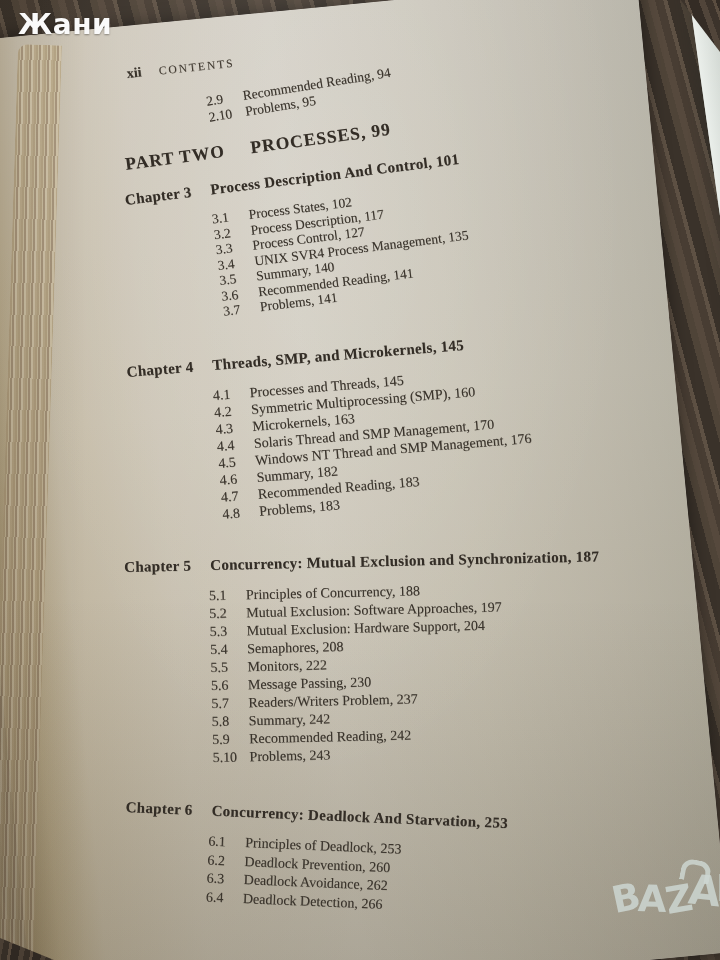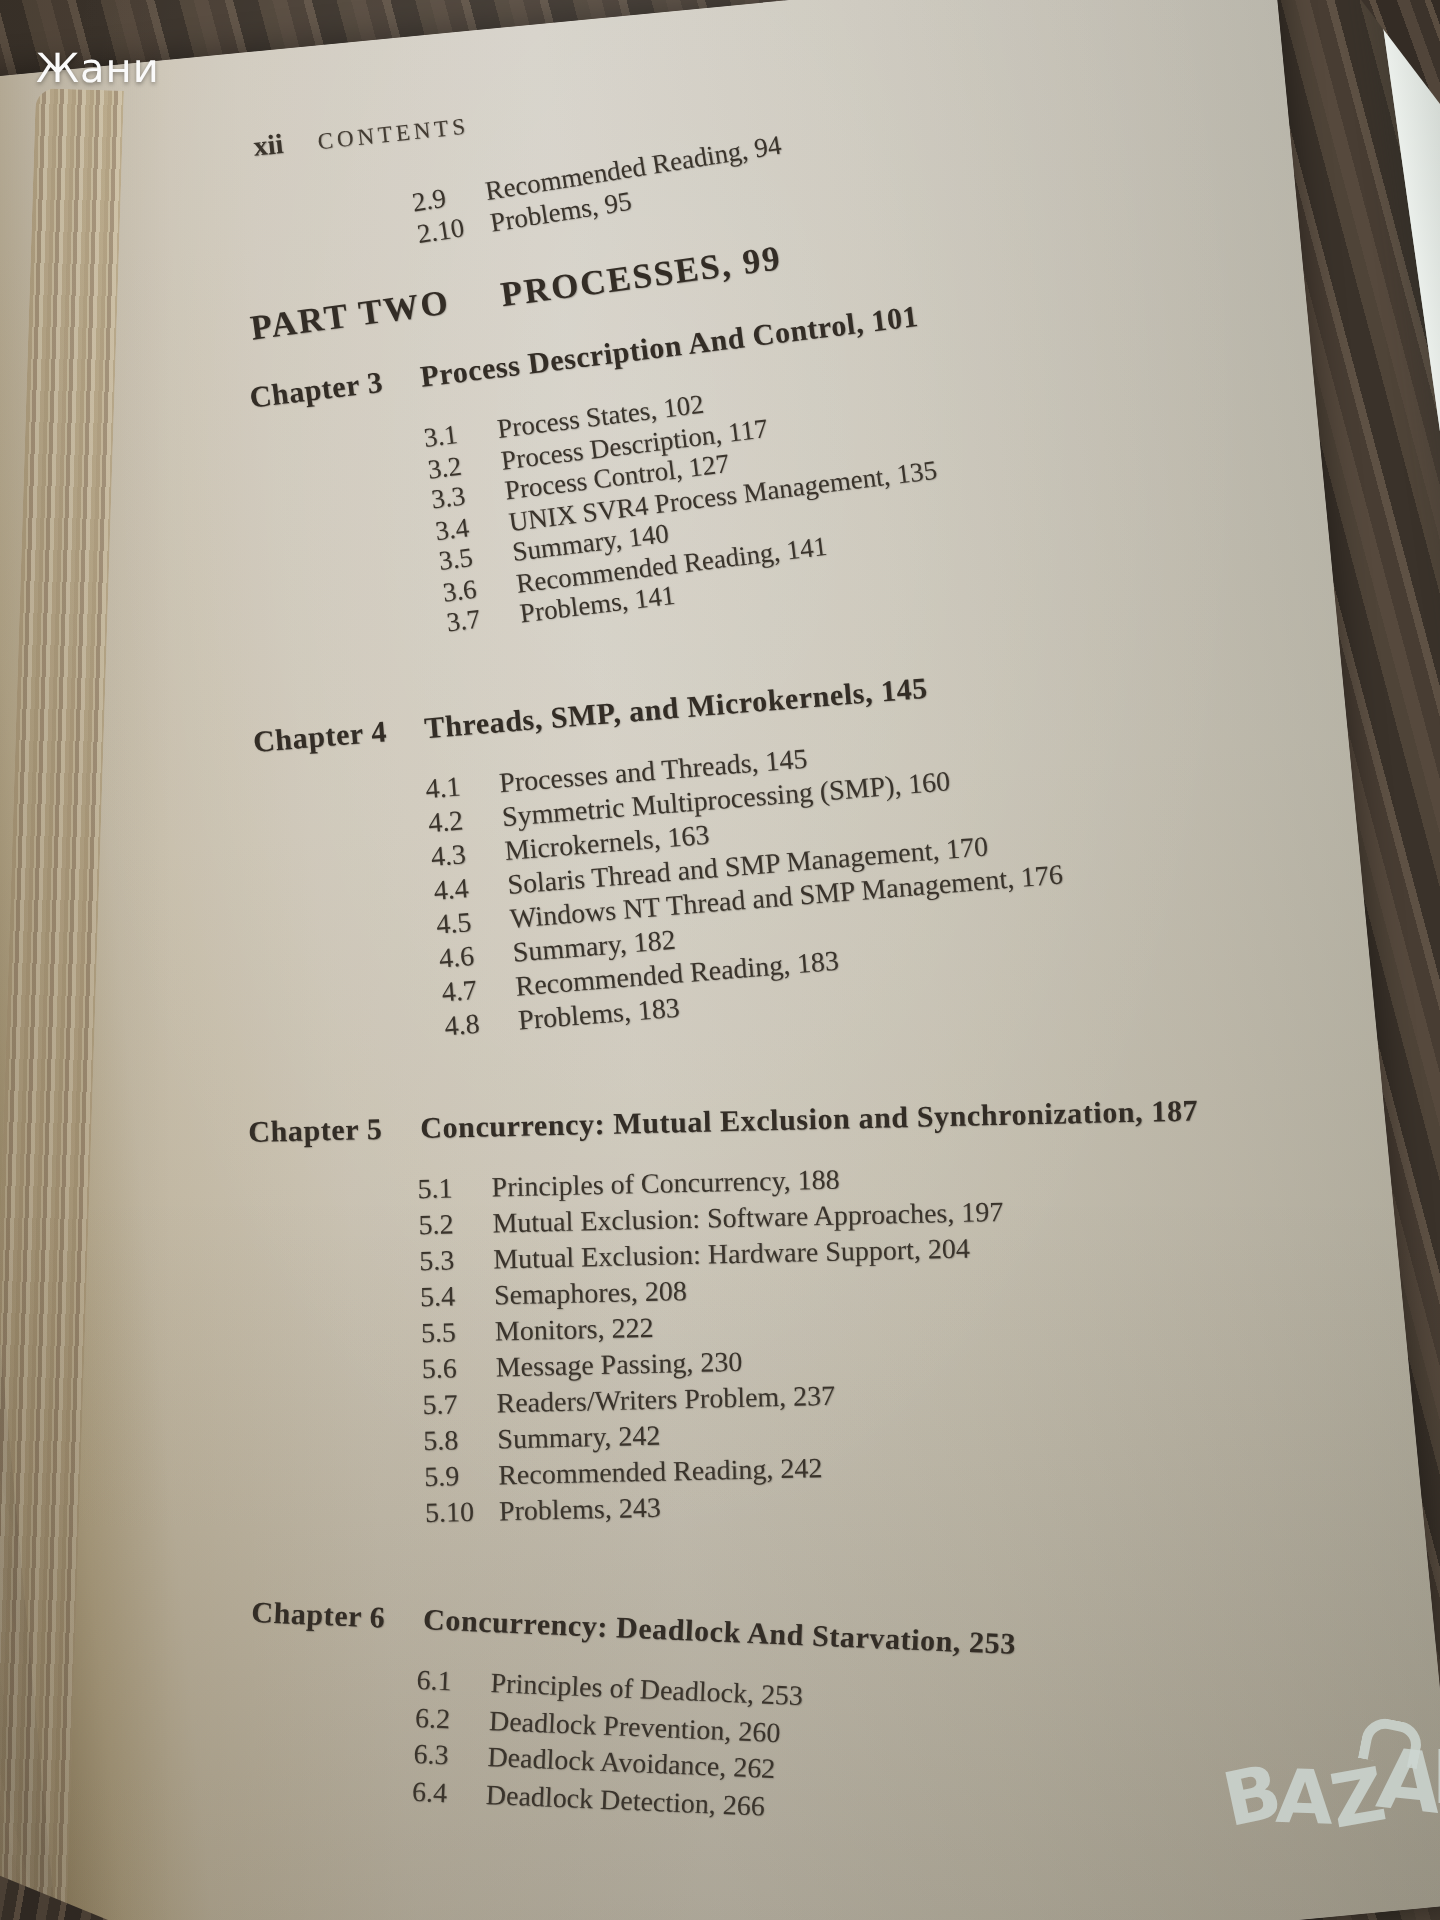--- a/index.html
+++ b/index.html
@@ -64,22 +64,22 @@
   }
   .shading{
     position:absolute;inset:0;z-index:3;pointer-events:none;
     background:
       radial-gradient(ellipse at 45% 22%, rgba(255,255,255,0.12), rgba(255,255,255,0) 55%),
       linear-gradient(to bottom, rgba(0,0,0,0) 62%, rgba(28,28,22,0.12) 100%),
       linear-gradient(to right, rgba(30,24,16,0.10) 0, rgba(0,0,0,0) 12%);
   }
   
   .wm-name{
-    position:absolute;left:18px;top:22px;z-index:6;
-    font-family:"DejaVu Sans", sans-serif;font-weight:normal;font-size:20px;
+    position:absolute;left:18px;top:8px;z-index:6;
+    font-family:"DejaVu Sans", sans-serif;font-weight:bold;font-size:28px;
     color:#fafafa;letter-spacing:0.5px;
     text-shadow:0 1px 2px rgba(0,0,0,0.35);
   }
   .logo{
     position:absolute;left:612px;top:874px;z-index:6;
     transform:rotate(-3deg);
     font-family:"DejaVu Sans", sans-serif;font-weight:bold;font-size:37px;
     color:rgba(205,214,209,0.85);letter-spacing:-2px;white-space:nowrap;
   }
   .logo .lg{display:inline-block;}

